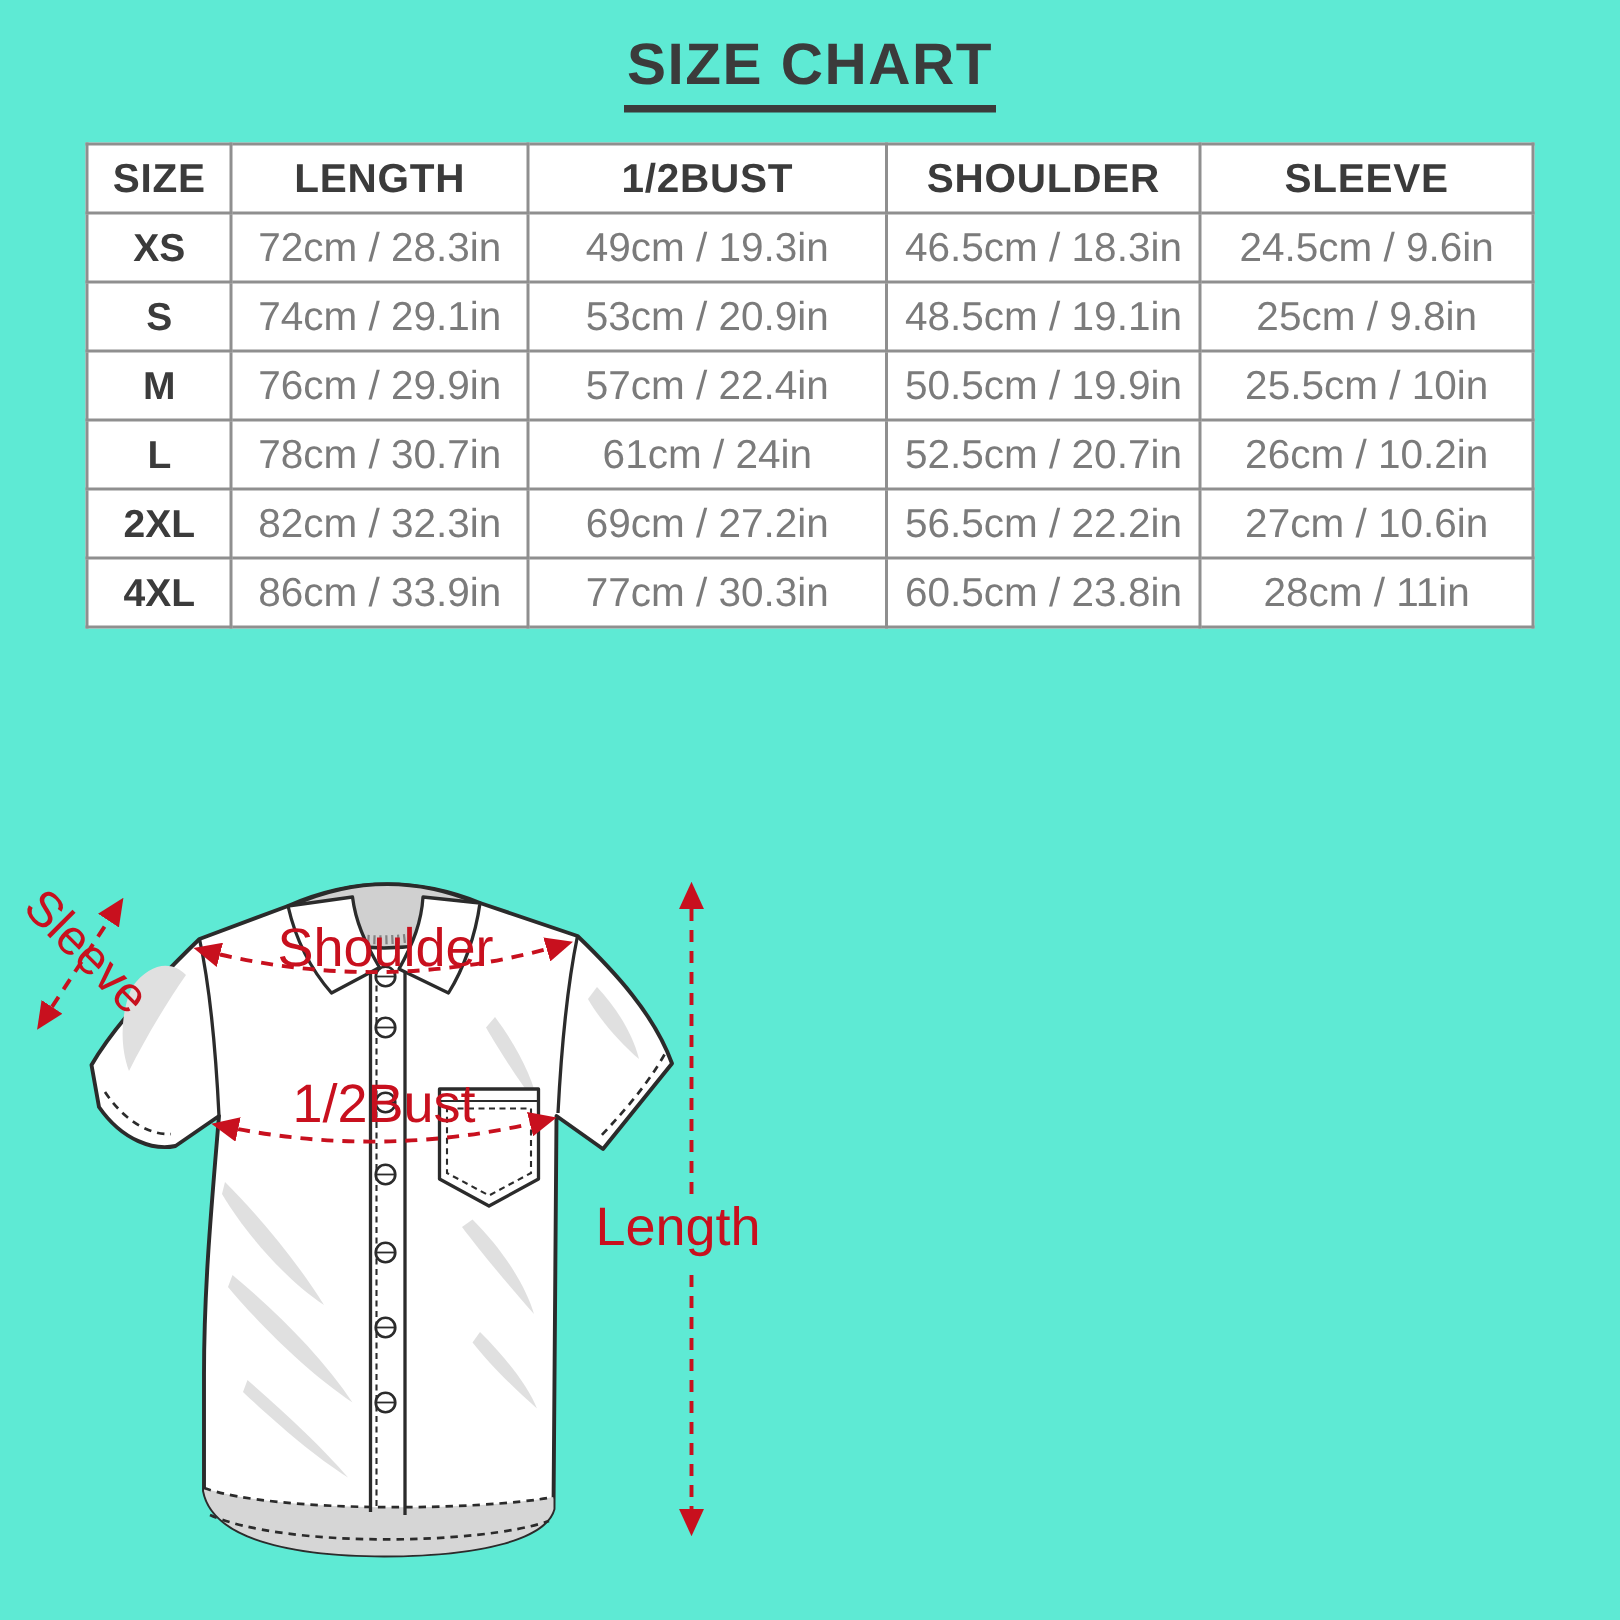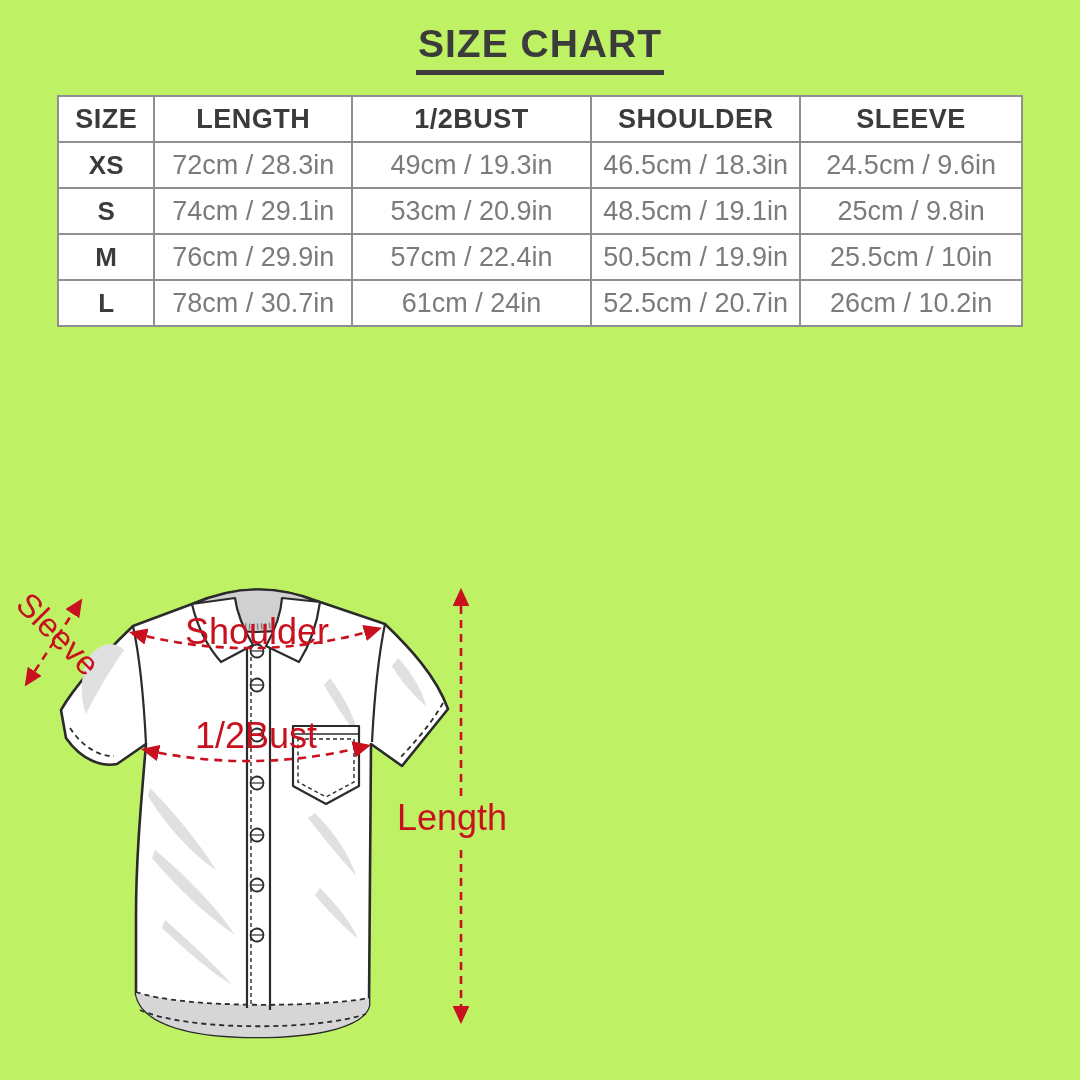--- a/index.html
+++ b/index.html
@@ -1,17 +1,17 @@
 <!DOCTYPE html>
 <html><head>
 <meta charset="utf-8">
 <style>
   html,body{margin:0;padding:0;background:#ffffff;}
   .page{
-    position:relative;width:1080px;height:1080px;background:#bef264;overflow:hidden;
+    position:relative;width:1080px;height:1080px;background:#5eead4;overflow:hidden;
     font-family:"Liberation Sans", sans-serif;color:#3b3b3b;
   }
   
   .title-wrap{position:absolute;top:22px;left:0;width:1080px;text-align:center;}
   .title{
     display:inline-block;font-size:39px;font-weight:bold;letter-spacing:1px;color:#3b3b3b;
     border-bottom:5px solid #3b3b3b;padding:0 2px 4px 2px;
   }
   
   table.size-table{
@@ -81,20 +81,34 @@
         <td>57cm / 22.4in</td>
         <td>50.5cm / 19.9in</td>
         <td>25.5cm / 10in</td>
       </tr>
       <tr>
         <td class="size-col">L</td>
         <td>78cm / 30.7in</td>
         <td>61cm / 24in</td>
         <td>52.5cm / 20.7in</td>
         <td>26cm / 10.2in</td>
+      </tr>
+      <tr>
+        <td class="size-col">2XL</td>
+        <td>82cm / 32.3in</td>
+        <td>69cm / 27.2in</td>
+        <td>56.5cm / 22.2in</td>
+        <td>27cm / 10.6in</td>
+      </tr>
+      <tr>
+        <td class="size-col">4XL</td>
+        <td>86cm / 33.9in</td>
+        <td>77cm / 30.3in</td>
+        <td>60.5cm / 23.8in</td>
+        <td>28cm / 11in</td>
       </tr>
     </tbody>
   </table>
 
   <svg class="shirt-svg" viewBox="0 0 530 522">
     <defs>
       <marker id="arr" markerWidth="7" markerHeight="6.4" refX="5.4" refY="3.2" orient="auto-start-reverse" markerUnits="strokeWidth">
         <path d="M0,0 L7,3.2 L0,6.4 Z" fill="#c8101e"></path>
       </marker>
     </defs>

